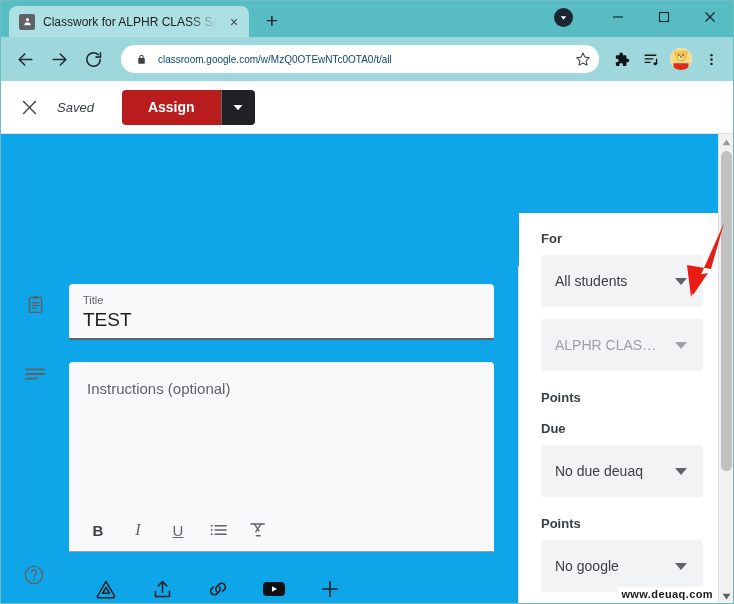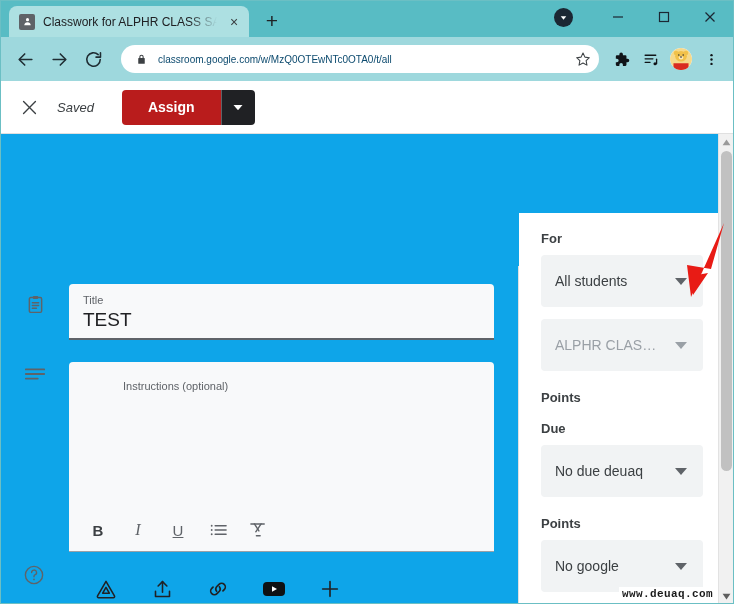--- a/index.html
+++ b/index.html
@@ -252,23 +252,22 @@
     background: #f8f9fa;
     border-bottom: 1px solid #9aa0a6;
     border-radius: 4px 4px 0 0;
     height: 190px;
     position: relative;
     padding: 18px 14px 0 18px;
     display: flex;
     flex-direction: column;
   }
   .tf-placeholder {
-    font-size: 11px;
+    font-size: 15px;
     color: #5f6368;
-    margin-left: 36px;
   }
   .rt-toolbar {
     margin-top: auto;
     display: flex;
     align-items: center;
     gap: 18px;
     padding-bottom: 10px;
   }
   .rt-btn {
     width: 22px; height: 22px;
@@ -388,21 +387,21 @@
     position: absolute;
     right: 17px;
     bottom: 2px;
     font-size: 11px;
     font-weight: bold;
     color: #1a1a1a;
     letter-spacing: 0.4px;
     background: #ffffff;
     padding: 1px 3px;
     z-index: 25;
-    font-family: Liberation Mono, monospace;
+    font-family: Liberation Sans, sans-serif;
   }
 </style>
 </head>
 <body>
 
 <div id="app">
 
   <div class="browser-tabstrip">
 
     <div class="tab">

